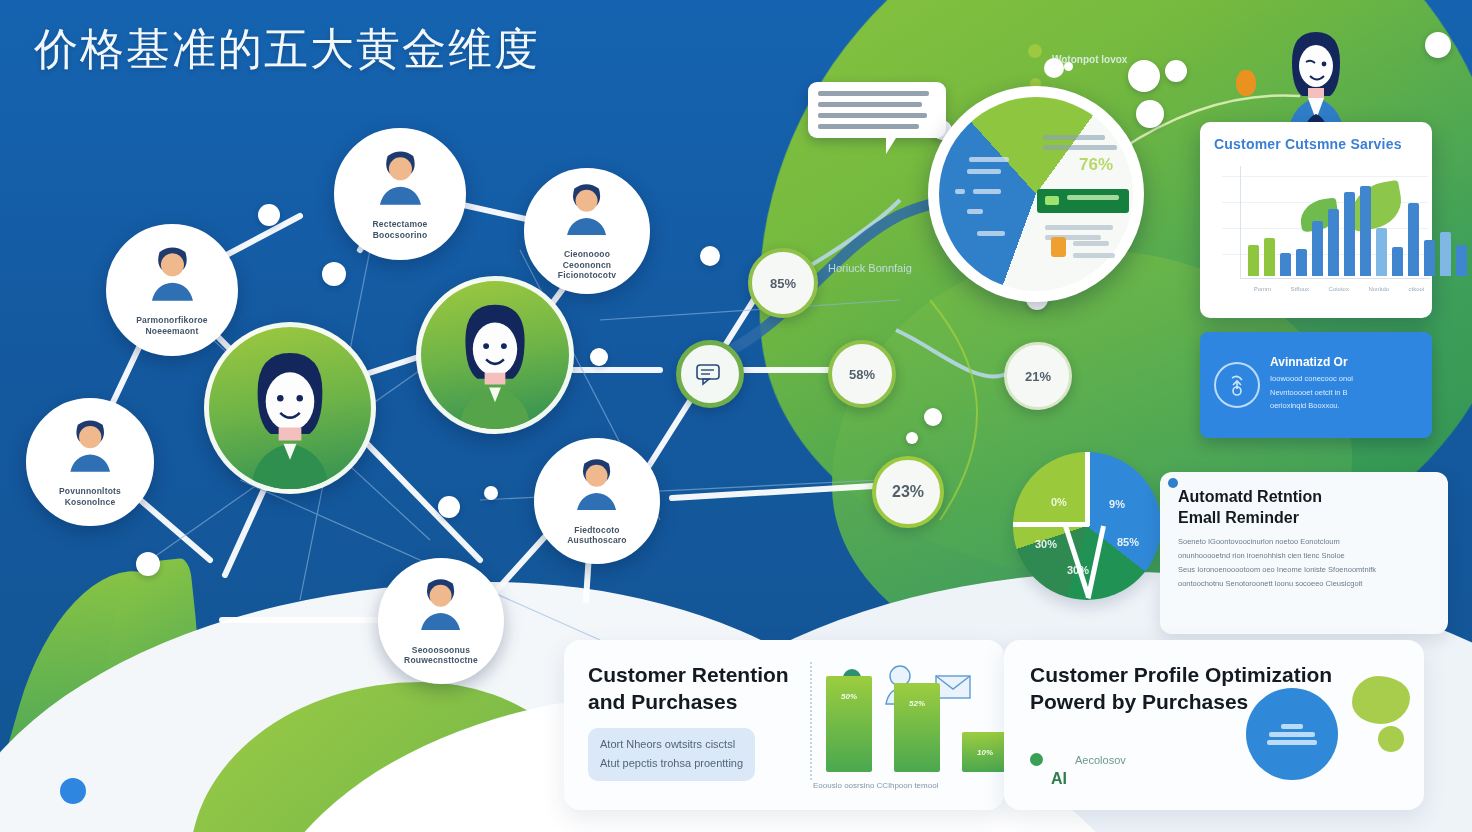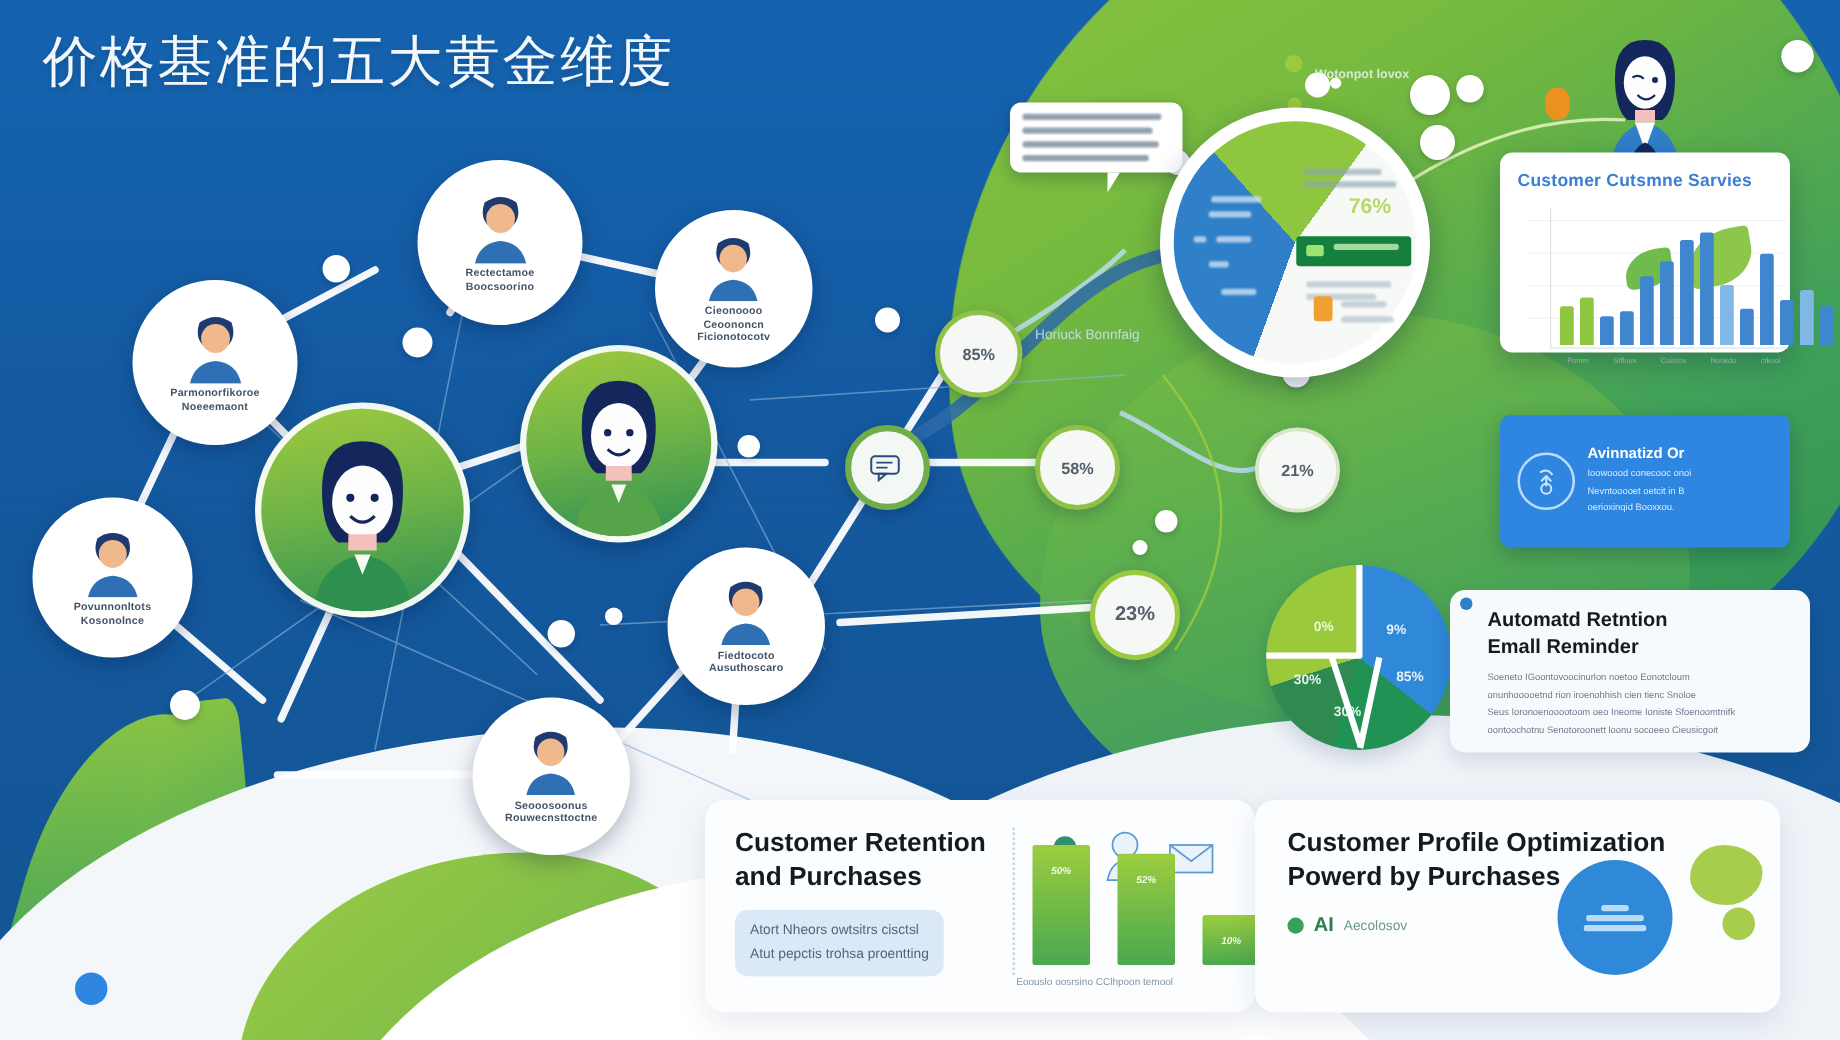--- a/index.html
+++ b/index.html
@@ -43,21 +43,21 @@
     letter-spacing:2px;font-weight:400;text-shadow:0 2px 5px rgba(0,0,0,.18);}
 
   
   .netsvg{position:absolute;left:0;top:0;width:1472px;height:832px;}
   .node{position:absolute;border-radius:50%;background:#fff;
     box-shadow:0 6px 18px rgba(0,20,60,.28);
     display:flex;flex-direction:column;align-items:center;justify-content:center;
     border:4px solid #ffffff;overflow:hidden;}
   .node .avt{width:62%;height:46%;display:block;}
   .node .lbl{font-size:8.5px;line-height:1.25;color:#21354d;text-align:center;
-    font-weight:700;padding:2px 6px 0;letter-spacing:.2px;
+    font-weight:700;padding:14px 6px 0;letter-spacing:.2px;
     filter:blur(.45px);opacity:.85;}
   .node.green{background:linear-gradient(170deg,#9ec93f 0%,#6fb447 48%,#2e8f54 100%);
     border:5px solid rgba(255,255,255,.92);}
   .pct{position:absolute;border-radius:50%;background:#f6f8f5;
     display:flex;align-items:center;justify-content:center;
     color:#2b3a4a;font-weight:700;font-size:13px;filter:blur(.2px);
     box-shadow:0 4px 12px rgba(0,20,60,.22);}
   .pct span{filter:blur(.5px);opacity:.8;}
   .minidot{position:absolute;border-radius:50%;background:#fff;
     box-shadow:0 2px 6px rgba(0,20,60,.22);}
@@ -91,21 +91,21 @@
   .donut .bar .t{position:absolute;left:30px;top:6px;height:5px;width:52px;background:#c9efb4;
     border-radius:2px;filter:blur(.6px);opacity:.8;}
   .donut .tl{position:absolute;height:5px;background:#8aa0b4;border-radius:2px;
     filter:blur(.7px);opacity:.6;}
   .donut .orange{position:absolute;left:118px;top:146px;width:15px;height:20px;
     background:#f0a030;border-radius:3px;}
   .donut .wl{position:absolute;height:5px;background:#d8e6f5;border-radius:2px;
     filter:blur(.7px);opacity:.75;}
 
   
-  .rcard{position:absolute;left:1200px;top:122px;width:232px;height:160px;background:#fff;
+  .rcard{position:absolute;left:1200px;top:122px;width:232px;height:196px;background:#fff;
     border-radius:10px;box-shadow:0 8px 22px rgba(0,20,60,.25);padding:12px 14px;
     box-sizing:border-box;}
   .rcard h3{margin:2px 0 10px;font-size:14px;color:#3b7fd4;font-weight:700;
     filter:blur(.45px);letter-spacing:.2px;}
   .barchart{position:relative;height:130px;}
   .barchart .axis{position:absolute;left:26px;top:4px;width:1px;height:112px;background:#dbe3ea;}
   .barchart .base{position:absolute;left:26px;top:116px;width:190px;height:1px;background:#dbe3ea;}
   .barchart .grid{position:absolute;left:8px;width:206px;height:1px;background:#eef2f6;}
   .bars{position:absolute;left:34px;bottom:16px;display:flex;align-items:flex-end;gap:5px;}
   .bars i{display:block;width:11px;border-radius:2px 2px 0 0;}
@@ -116,22 +116,22 @@
 
   .bluebox{position:absolute;left:1200px;top:332px;width:232px;height:106px;
     background:#2f86e0;border-radius:8px;box-shadow:0 6px 16px rgba(0,20,60,.25);
     display:flex;align-items:center;gap:10px;padding:0 14px;box-sizing:border-box;}
   .bluebox .ic{width:42px;height:42px;border-radius:50%;border:2px solid #bcdcfa;
     flex:0 0 42px;display:flex;align-items:center;justify-content:center;}
   .bluebox .txt h4{margin:0 0 5px;font-size:12px;color:#fff;font-weight:700;filter:blur(.4px);}
   .bluebox .txt p{margin:0 0 3px;font-size:7.5px;color:#d8ebff;filter:blur(.55px);line-height:1.4;}
 
   
-  .retcard{position:absolute;left:1160px;top:472px;width:288px;height:130px;background:#f7fafd;
-    border-radius:12px;box-shadow:0 6px 18px rgba(0,20,60,.12);padding:14px 30px;
+  .retcard{position:absolute;left:1160px;top:472px;width:288px;height:162px;background:#f7fafd;
+    border-radius:12px;box-shadow:0 6px 18px rgba(0,20,60,.12);padding:14px 18px;
     box-sizing:border-box;}
   .retcard h4{margin:0;font-size:16px;color:#151a20;font-weight:700;line-height:1.32;}
   .retcard .body{margin-top:9px;}
   .retcard .body p{margin:0 0 3px;font-size:7.5px;color:#54657a;line-height:1.45;
     filter:blur(.5px);opacity:.85;}
   .retdot{position:absolute;left:1168px;top:478px;width:10px;height:10px;border-radius:50%;
     background:#2f80c8;}
 
   
   .pie{position:absolute;left:1013px;top:452px;width:148px;height:148px;border-radius:50%;
@@ -159,21 +159,21 @@
   .minibar .ax{position:absolute;left:6px;top:0;height:118px;border-left:2px dotted #c5d2df;}
   .minibar .bs{position:absolute;left:22px;bottom:18px;display:flex;align-items:flex-end;gap:22px;}
   .minibar .bs i{display:block;width:46px;border-radius:2px;
     background:linear-gradient(180deg,#9ccd3f,#4aa84f);position:relative;}
   .minibar .bs i b{position:absolute;left:0;right:0;top:16px;text-align:center;font-size:8px;
     color:#f2fbe8;filter:blur(.6px);font-weight:700;}
   .minibar .cap{position:absolute;left:9px;bottom:0;font-size:8px;color:#8496a8;
     filter:blur(.6px);}
   .ai-row{margin-top:16px;display:flex;align-items:center;gap:8px;}
   .ai-dot{width:13px;height:13px;border-radius:50%;background:#3aa055;}
-  .ai-lbl{font-size:16px;font-weight:700;color:#2e7d4a;filter:blur(.25px);}
+  .ai-lbl{font-size:16px;font-weight:700;color:#2e7d4a;filter:blur(.25px);margin-top:38px;}
   .ai-sub{font-size:11px;color:#6c9b86;filter:blur(.6px);}
   .ai-num{margin-top:6px;font-size:13px;font-weight:700;color:#2b3a4a;filter:blur(.6px);
     padding-bottom:8px;border-bottom:2px solid #9fb4c9;width:250px;}
   .bubblecircle{position:absolute;right:86px;top:48px;width:92px;height:92px;border-radius:50%;
     background:#2f88d8;display:flex;flex-direction:column;align-items:center;
     justify-content:center;gap:3px;}
   .bubblecircle s{display:block;height:5px;background:#b9dcf8;border-radius:2px;
     text-decoration:none;filter:blur(.6px);}
   .greenpill{position:absolute;right:14px;top:36px;width:58px;height:48px;
     background:#a8cd4c;border-radius:45% 55% 50% 50% / 55% 45% 55% 45%;}

